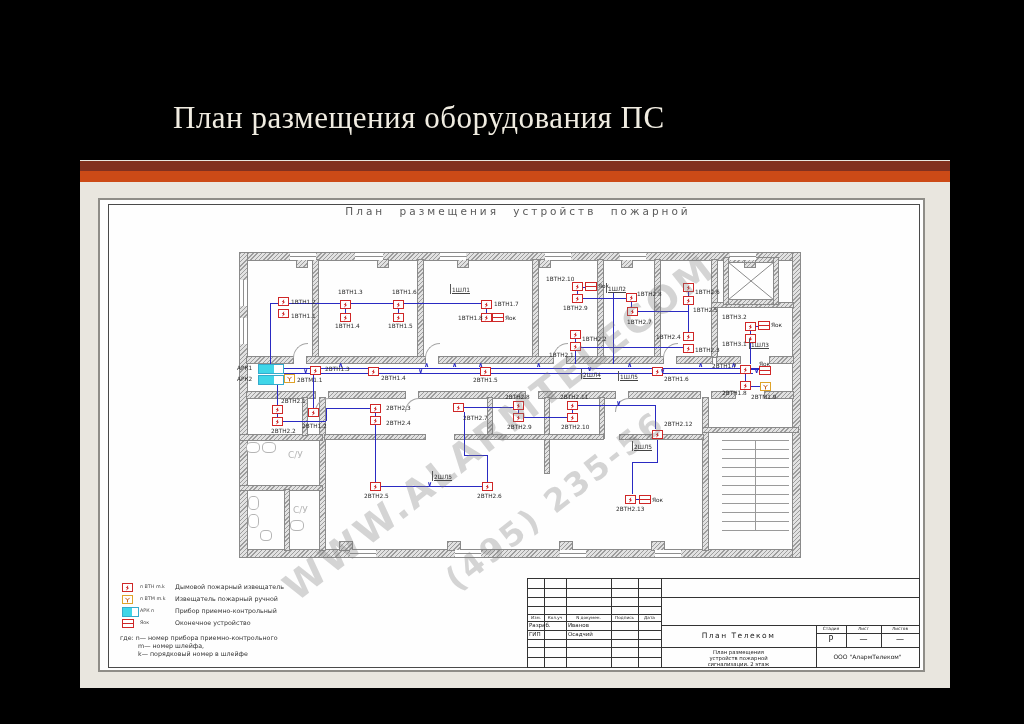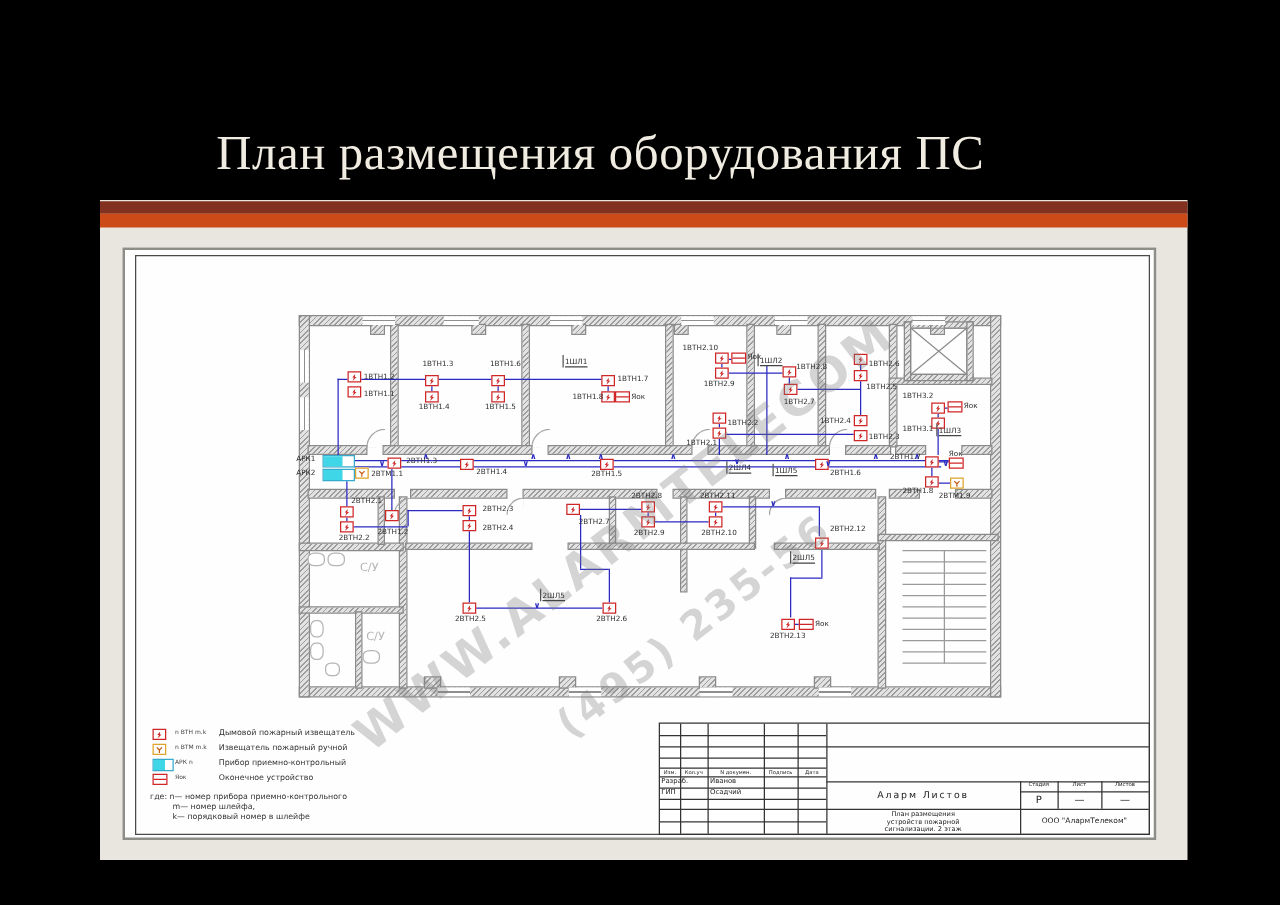--- a/index.html
+++ b/index.html
@@ -1,21 +1,21 @@
 <!DOCTYPE html>
 <html><head>
 <meta charset="utf-8">
 <style>
   html,body{margin:0;padding:0;background:#000;}
   .slide{position:relative;width:1024px;height:724px;background:#000;overflow:hidden;
          font-family:"DejaVu Sans",sans-serif;}
   .abs{position:absolute;}
   
   .slide-title{position:absolute;left:173px;top:100px;font-family:"Liberation Serif",serif;
-               font-size:39px;color:#f0ece1;letter-spacing:.5px;white-space:nowrap;}
+               font-size:31px;color:#f0ece1;letter-spacing:.5px;white-space:nowrap;}
   .bar-dark{position:absolute;left:80px;top:161px;width:870px;height:10px;background:#82301f;}
   .bar-orange{position:absolute;left:80px;top:171px;width:870px;height:11px;background:#cc4a17;}
   .band{position:absolute;left:80px;top:160px;width:870px;height:528px;background:#e9e6df;}
   .panel{position:absolute;left:98px;top:198px;width:823px;height:470px;background:#fefefe;
          border:2px solid #8f8d88;}
   .frame{position:absolute;left:108px;top:204px;width:810px;height:462px;border:1px solid #4a4a4a;}
   
   .draw-title{position:absolute;left:308px;top:205px;width:420px;text-align:center;color:#5a5a5a;
               font-size:10.5px;letter-spacing:3px;word-spacing:8px;line-height:13px;}
   .wm{position:absolute;color:rgba(125,125,125,.32);font-weight:bold;white-space:nowrap;
@@ -66,20 +66,21 @@
 
   <div class="slide-title">План размещения оборудования ПС</div>
   <div class="band"></div>
   <div class="bar-dark"></div>
   <div class="bar-orange"></div>
 
   <div class="panel"></div>
   <div class="frame"></div>
 
   <div class="draw-title">
+    <div>План размещения устройств пожарной</div>
   </div>
 
   <div id="plan-layer" class="abs" style="left:0;top:0;width:1024px;height:724px;">
       <div class="wall" style="left: 240px; top: 253px; width: 560px; height: 7px;"></div>
       <div class="wall" style="left: 240px; top: 550px; width: 560px; height: 7px;"></div>
       <div class="wall" style="left: 240px; top: 253px; width: 7px; height: 304px;"></div>
       <div class="wall" style="left: 793px; top: 253px; width: 7px; height: 304px;"></div>
       <div class="wall" style="left: 313px; top: 260px; width: 5px; height: 97px;"></div>
       <div class="wall" style="left: 418px; top: 260px; width: 5px; height: 97px;"></div>
       <div class="wall" style="left: 533px; top: 260px; width: 5px; height: 97px;"></div>
@@ -579,21 +580,21 @@
     <div class="tb-t ctr" style="left:16px;top:36px;width:22px;font-size:4.2px;">Кол.уч</div>
     <div class="tb-t ctr" style="left:38px;top:36px;width:45px;font-size:4.2px;">N докумен.</div>
     <div class="tb-t ctr" style="left:83px;top:36px;width:27px;font-size:4.2px;">Подпись</div>
     <div class="tb-t ctr" style="left:110px;top:36px;width:23px;font-size:4.2px;">Дата</div>
 
     <div class="tb-t" style="left:1px;top:43px;font-size:5.5px;">Разраб.</div>
     <div class="tb-t" style="left:40px;top:43px;font-size:5.5px;">Иванов</div>
     <div class="tb-t" style="left:1px;top:52px;font-size:5.5px;">ГИП</div>
     <div class="tb-t" style="left:40px;top:52px;font-size:5.5px;">Осадчий</div>
 
-    <div class="tb-t ctr" style="left:133px;top:52px;width:155px;font-size:7.5px;letter-spacing:1.5px;">Аларм Листов</div>
+    <div class="tb-t ctr" style="left:133px;top:52px;width:155px;font-size:7.5px;letter-spacing:1.5px;">План Телеком</div>
     <div class="tb-t ctr" style="left:288px;top:47px;width:30px;font-size:4.3px;">Стадия</div>
     <div class="tb-t ctr" style="left:318px;top:47px;width:35px;font-size:4.3px;">Лист</div>
     <div class="tb-t ctr" style="left:353px;top:47px;width:38px;font-size:4.3px;">Листов</div>
     <div class="tb-t ctr" style="left:288px;top:56px;width:30px;font-size:8px;">Р</div>
     <div class="tb-t ctr" style="left:318px;top:56px;width:35px;font-size:8px;">—</div>
     <div class="tb-t ctr" style="left:353px;top:56px;width:38px;font-size:8px;">—</div>
 
     <div class="tb-t ctr" style="left:133px;top:70px;width:155px;font-size:5.3px;">План размещения</div>
     <div class="tb-t ctr" style="left:133px;top:76px;width:155px;font-size:5.3px;">устройств пожарной</div>
     <div class="tb-t ctr" style="left:133px;top:82px;width:155px;font-size:5.3px;">сигнализации. 2 этаж</div>

